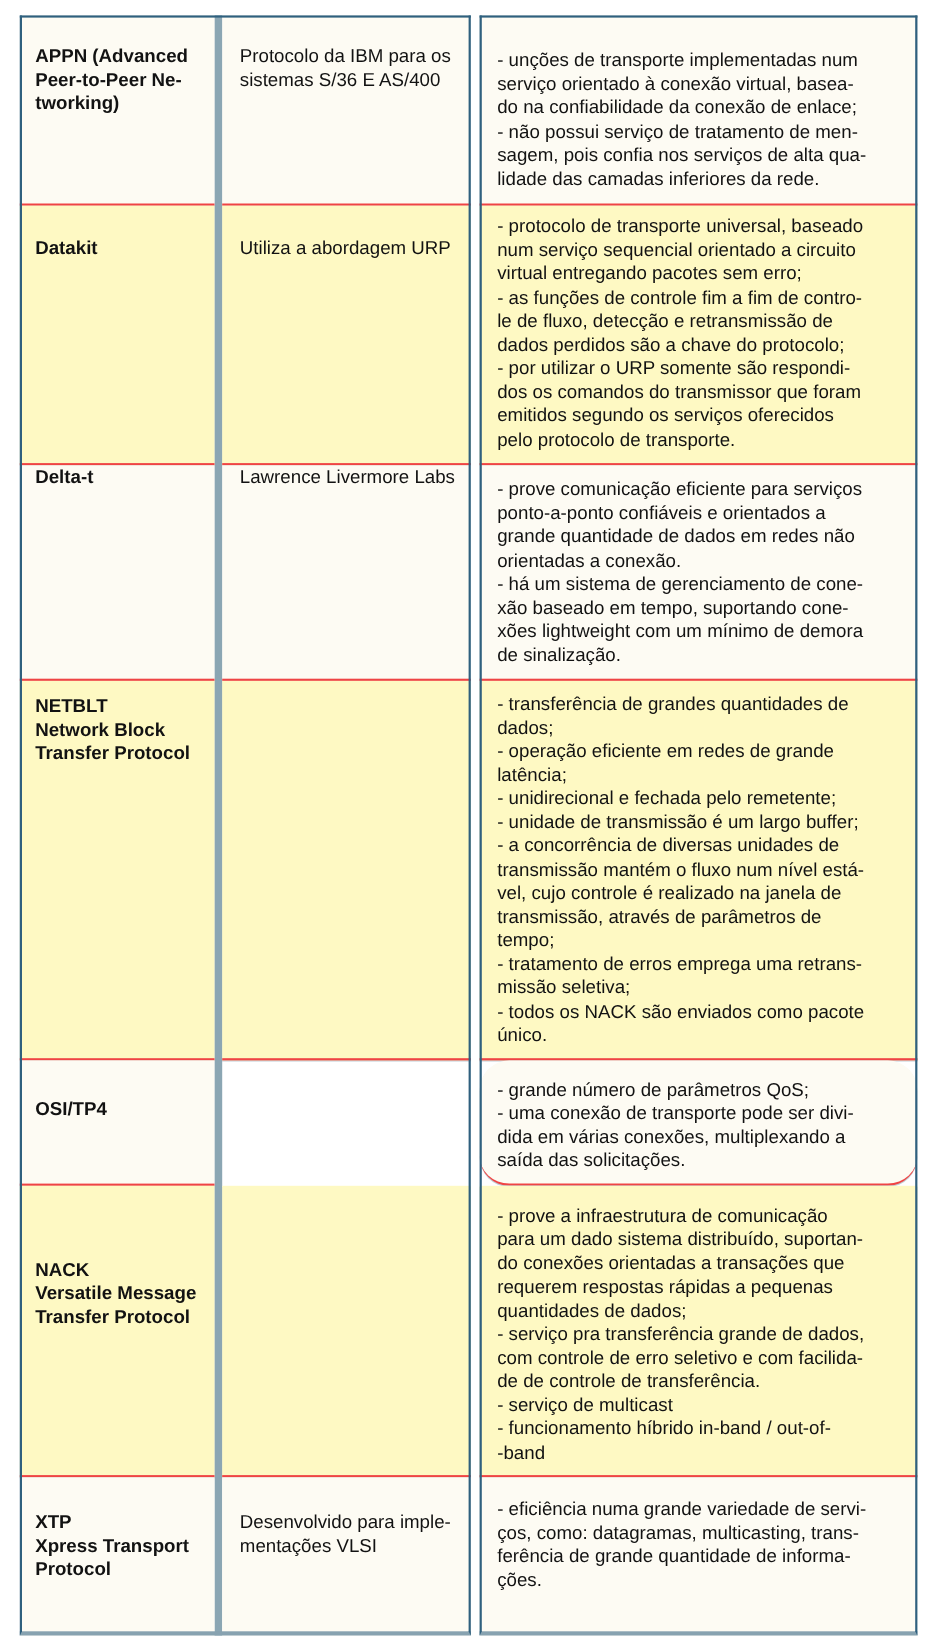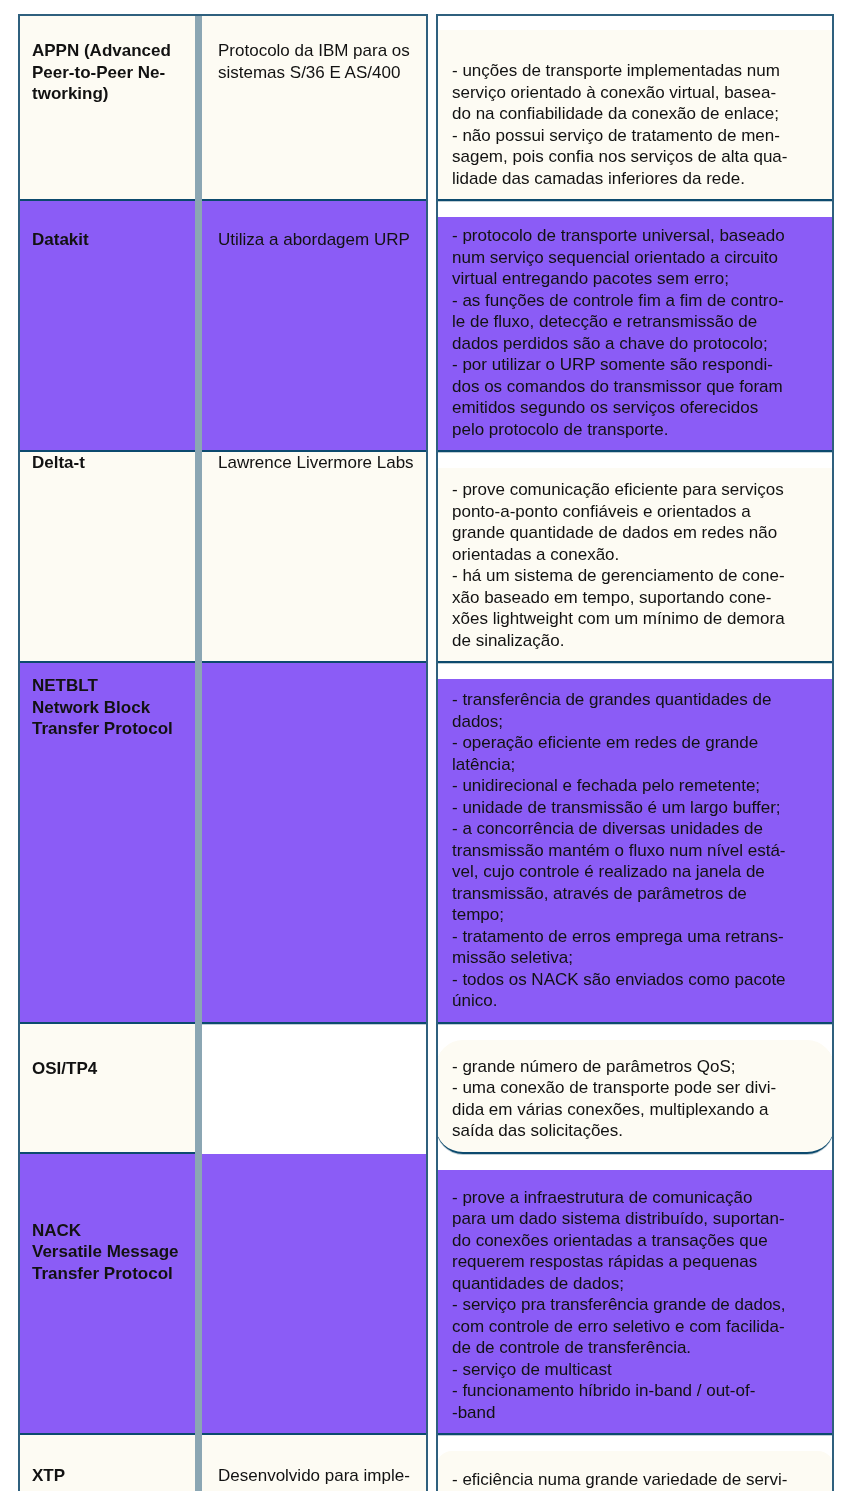--- a/index.html
+++ b/index.html
@@ -27,40 +27,40 @@
       minmax(338px, auto)
       minmax(103px, auto)
       minmax(262px, auto)
       minmax(144px, auto);
   }
   .cell {
     white-space: pre-line;
     font-size: 17px;
     line-height: 21.5px;
     box-sizing: border-box;
-    border-bottom: 2px solid #0c4a6e;
+    border-bottom: 2px solid #ef4444;
     box-shadow: 0 1px 0 rgba(139, 166, 179, 0.55);
   }
   .c1 { grid-column: 1; font-weight: bold; padding: 0 6px 10px 14px; }
   .c2 { grid-column: 3; padding: 0 8px 10px 16px; }
-  .c3 { grid-column: 5; padding: 0 10px 10px 16px; margin-top: 16px; }
+  .c3 { grid-column: 5; padding: 0 10px 10px 16px; }
   .r1 { grid-row: 1; } .r2 { grid-row: 2; } .r3 { grid-row: 3; }
   .r4 { grid-row: 4; } .r5 { grid-row: 5; } .r6 { grid-row: 6; }
   .r7 { grid-row: 7; }
   
   .r1, .r3, .r5, .r7 { background: #fdfbf3; }
-  .r2, .r4, .r6 { background: #8b5cf6; }
+  .r2, .r4, .r6 { background: #fef9c3; }
   
   .r1.c1, .r1.c2 { padding-top: 26px; }  .r1.c3 { padding-top: 30px; }
   .r2.c1, .r2.c2 { padding-top: 28px; }  .r2.c3 { padding-top: 8px; }
   .r3.c1, .r3.c2 { }  .r3.c3 { padding-top: 11px; }
   .r4.c1, .r4.c2 { padding-top: 12px; }  .r4.c3 { padding-top: 10px; }
   .r5.c1, .r5.c2 { padding-top: 34px; }  .r5.c3 { padding-top: 16px; border-radius: 27px; }
   .r6.c1, .r6.c2 { padding-top: 66px; }  .r6.c3 { padding-top: 17px; }
-  .r7.c1, .r7.c2 { padding-top: 30px; }  .r7.c3 { padding-top: 18px; border-radius: 16px; }
+  .r7.c1, .r7.c2 { padding-top: 30px; }  .r7.c3 { padding-top: 18px; }
   .r7 { border-bottom: none; box-shadow: none; }
   
   .v-divider {
     grid-column: 2;
     grid-row: 1 / span 7;
     background: #8ba6b3;
   }
   
   .outline-a, .outline-b {
     position: absolute;

